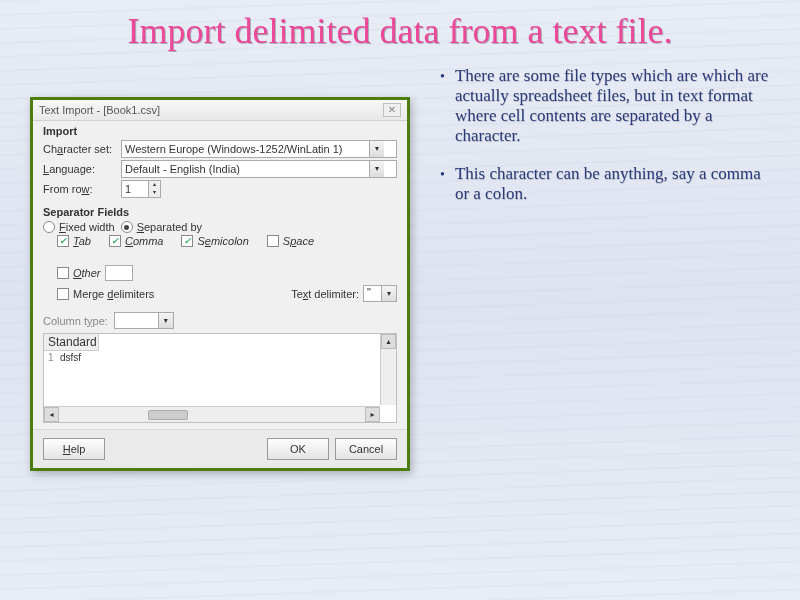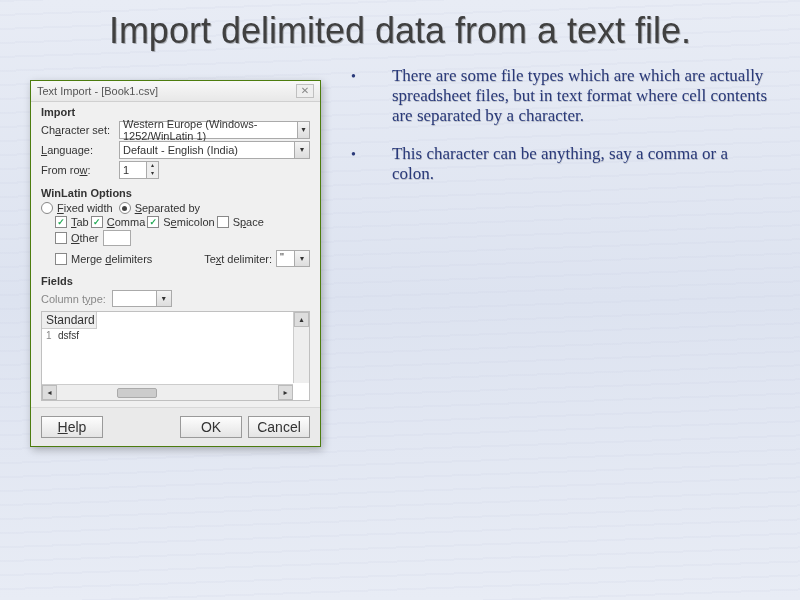--- a/index.html
+++ b/index.html
@@ -19,39 +19,39 @@
       transparent 2px,
       transparent 14px
     );
     opacity: 0.5;
   }
   .slide-title {
     position: relative;
     text-align: center;
     font-size: 36px;
     font-weight: 400;
-    color: #404040;
+    color: #ec4899;
     text-shadow: 1px 1px 0 rgba(0,0,0,0.25);
     padding: 10px 20px 0;
-    font-family: Liberation Sans, sans-serif;
+    font-family: Liberation Serif, serif;
   }
   .content-row {
     position: relative;
     display: flex;
     padding: 10px 30px 0;
     gap: 30px;
   }
   .dialog {
-    width: 291px;
+    width: 380px;
     background: #f0f0f0;
-    border: 1px solid #4d7c0f;
+    border: 3px solid #4d7c0f;
     box-shadow: 2px 3px 8px rgba(0,0,0,0.25);
     font-size: 11px;
     color: #333;
-    margin-top: 18px;
+    margin-top: 35px;
     flex-shrink: 0;
   }
   .titlebar {
     display: flex; align-items: center; justify-content: space-between;
     background: linear-gradient(#f8f8f8,#e8e8e8);
     border-bottom: 1px solid #d0d0d0;
     padding: 3px 6px;
     color: #555;
   }
   .close-x {
@@ -62,34 +62,34 @@
     color: #888;
   }
   .section { padding: 4px 10px 2px; }
   .section-title { font-weight: bold; margin-bottom: 3px; }
   .row { display: flex; align-items: center; gap: 6px; margin: 2px 0; }
   .lbl { width: 72px; }
   .select, .num, .txt {
     background: #fff; border: 1px solid #aaa;
     font-size: 11px; height: 18px; padding: 0 3px;
   }
-  .select { flex: 1; display: flex; justify-content: space-between; align-items: center; padding-right: 0; }
+  .select { flex: 1; display: flex; justify-content: space-between; align-items: center; padding-right: 12px; }
   .drop-btn { width: 15px; background: linear-gradient(#f4f4f4,#ddd); border-left: 1px solid #aaa; text-align: center; font-size: 8px; line-height: 16px; }
   .num { width: 40px; display: flex; justify-content: space-between; align-items: center; padding-right: 0;}
   .spin { width: 12px; display: flex; flex-direction: column; }
   .spin div { height: 8px; border-left: 1px solid #aaa; font-size: 6px; text-align: center; line-height: 7px; background: #eee;}
   .radio, .check {
     width: 12px; height: 12px; border: 1px solid #888; background: #fff;
     display: inline-flex; align-items: center; justify-content: center;
     font-size: 9px; line-height: 1;
   }
   .radio { border-radius: 50%; }
   .radio.sel::after { content:""; width:5px; height:5px; background:#444; border-radius:50%; }
   .check.sel::after { content:"✓"; color:#2a5; font-weight:bold; }
-  .sep-row { display: flex; gap: 2px; align-items: center; margin: 2px 0 4px; flex-wrap: wrap;}
+  .sep-row { display: flex; gap: 18px; align-items: center; margin: 2px 0 4px; flex-wrap: wrap; font-style: italic;}
   .opt { display: flex; align-items: center; gap: 4px; }
   .other-box { width: 28px; height: 16px; border: 1px solid #aaa; background: #fff; }
   .textdelim { margin-left: auto; display: flex; align-items: center; gap: 4px; }
   .mini-select { width: 34px; height: 17px; border: 1px solid #aaa; background:#fff; display:flex; }
   .mini-select .drop-btn { margin-left:auto; }
   .fields-box {
     margin: 4px 0; border: 1px solid #c0c0c0; background: #fff;
     height: 90px; position: relative;
   }
   .fields-header { background: #eee; border-bottom: 1px solid #ccc; font-size: 12px; padding: 1px 4px; width: 55px; border-right: 1px solid #ccc;}
@@ -100,33 +100,33 @@
   .scroll-h .thumb { width:40px; height:10px; background:#ccc; margin:0 auto; border:1px solid #aaa; border-radius:2px;}
   .scroll-btn { width:15px; height:15px; background:#ddd; border:1px solid #bbb; font-size:8px; text-align:center; line-height:13px;}
   .btn-row {
     display:flex; gap:6px; padding:8px 10px; border-top:1px solid #d8d8d8;
     background:#eaeaea;
   }
   .btn {
     min-width: 62px; height: 22px;
     background: linear-gradient(#fdfdfd,#e4e4e4);
     border: 1px solid #9a9a9a; border-radius: 0;
-    font-size: 14px; text-align: center; line-height: 20px;
+    font-size: 11px; text-align: center; line-height: 20px;
   }
   .btn-row .spacer { flex:1; }
   .bullets {
     flex: 1;
     color: #2a3a7a;
     font-family: "Times New Roman", serif;
     font-size: 17px;
     padding-top: 4px;
   }
   .bullet { display: flex; gap: 10px; margin-bottom: 18px; }
   .bullet .dot { font-size: 14px; line-height: 22px; }
-  .bullet .txtb { text-shadow: 0.5px 0.5px 0 rgba(0,0,0,0.18); margin-left: 26px; }
+  .bullet .txtb { text-shadow: 0.5px 0.5px 0 rgba(0,0,0,0.18); }
   .u { text-decoration: underline; }
 </style>
 </head>
 <body>
 <div class="waves"></div>
 
 <div class="slide-title">Import delimited data from a text file.</div>
 
 <div class="content-row">
 
@@ -158,21 +158,21 @@
           <span>1</span>
           <span class="spin">
               <div>▴</div>
               <div>▾</div>
             </span>
         </div>
       </div>
     </div>
 
     <div class="section">
-      <div class="section-title">WinLatin Options</div>
+      <div class="section-title">Separator Fields</div>
       <div class="row" style="">
         <span class="opt">
           <span class="radio"></span>
           <span><span class="u">F</span>ixed width</span>
         </span>
         <span class="opt">
           <span class="radio sel"></span>
           <span><span class="u">S</span>eparated by</span>
         </span>
       </div>
@@ -209,21 +209,20 @@
           <span class="mini-select">
             <span style="padding:0 3px;">"</span>
             <span class="drop-btn">▾</span>
           </span>
         </span>
       </div>
     </div>
 
 
     <div class="section">
-      <div class="section-title">Fields</div>
       <div class="row">
         <span style="color:#888;">Column t<span class="u">y</span>pe:</span>
         <span class="mini-select" style="width:60px;">
           <span class="drop-btn">▾</span>
         </span>
       </div>
       <div class="fields-box">
         <div class="fields-header">Standard</div>
         <div class="fields-cell">
             <span class="rownum">1</span>

